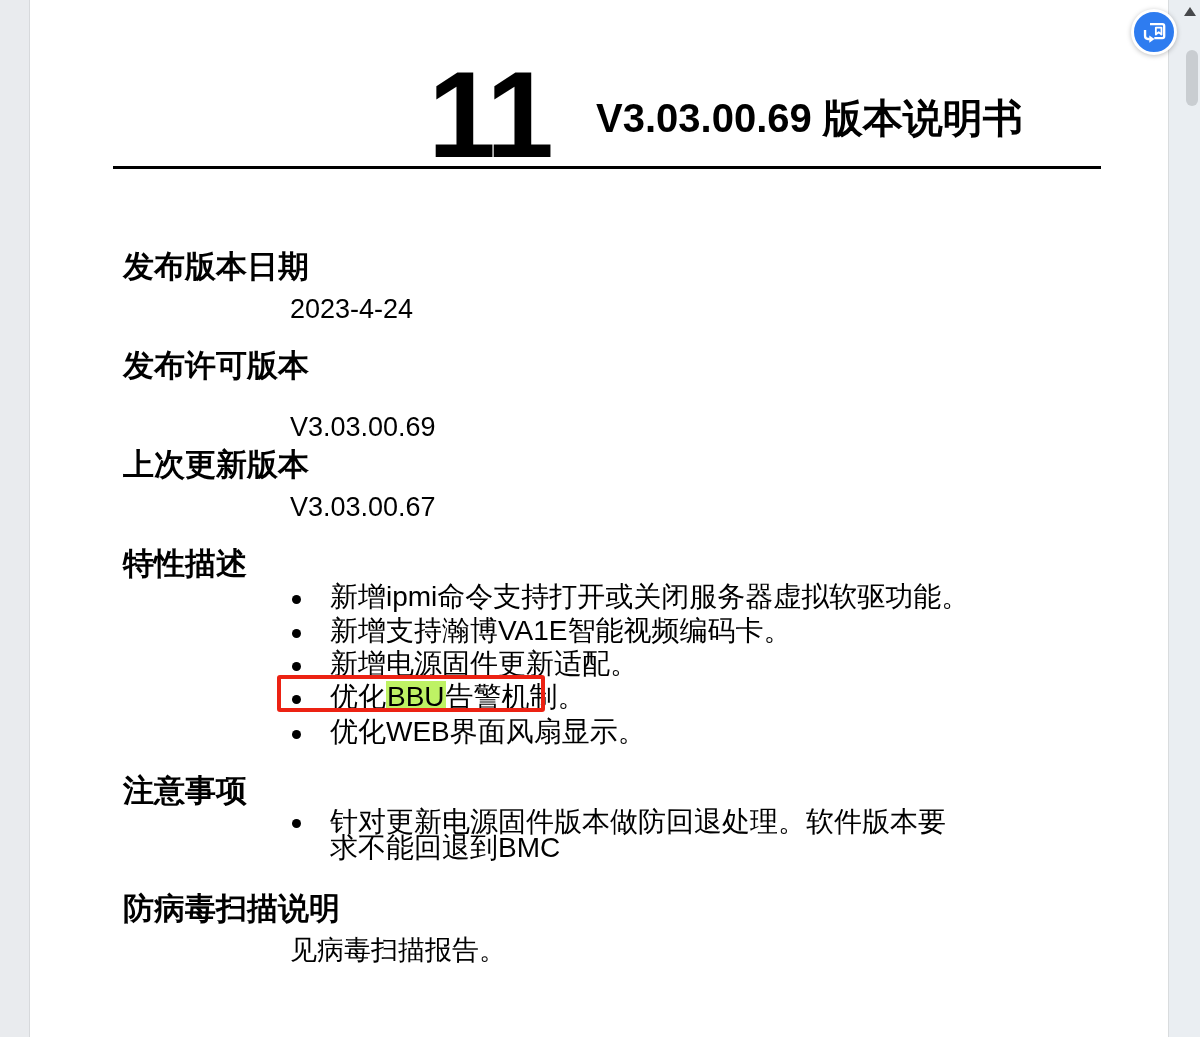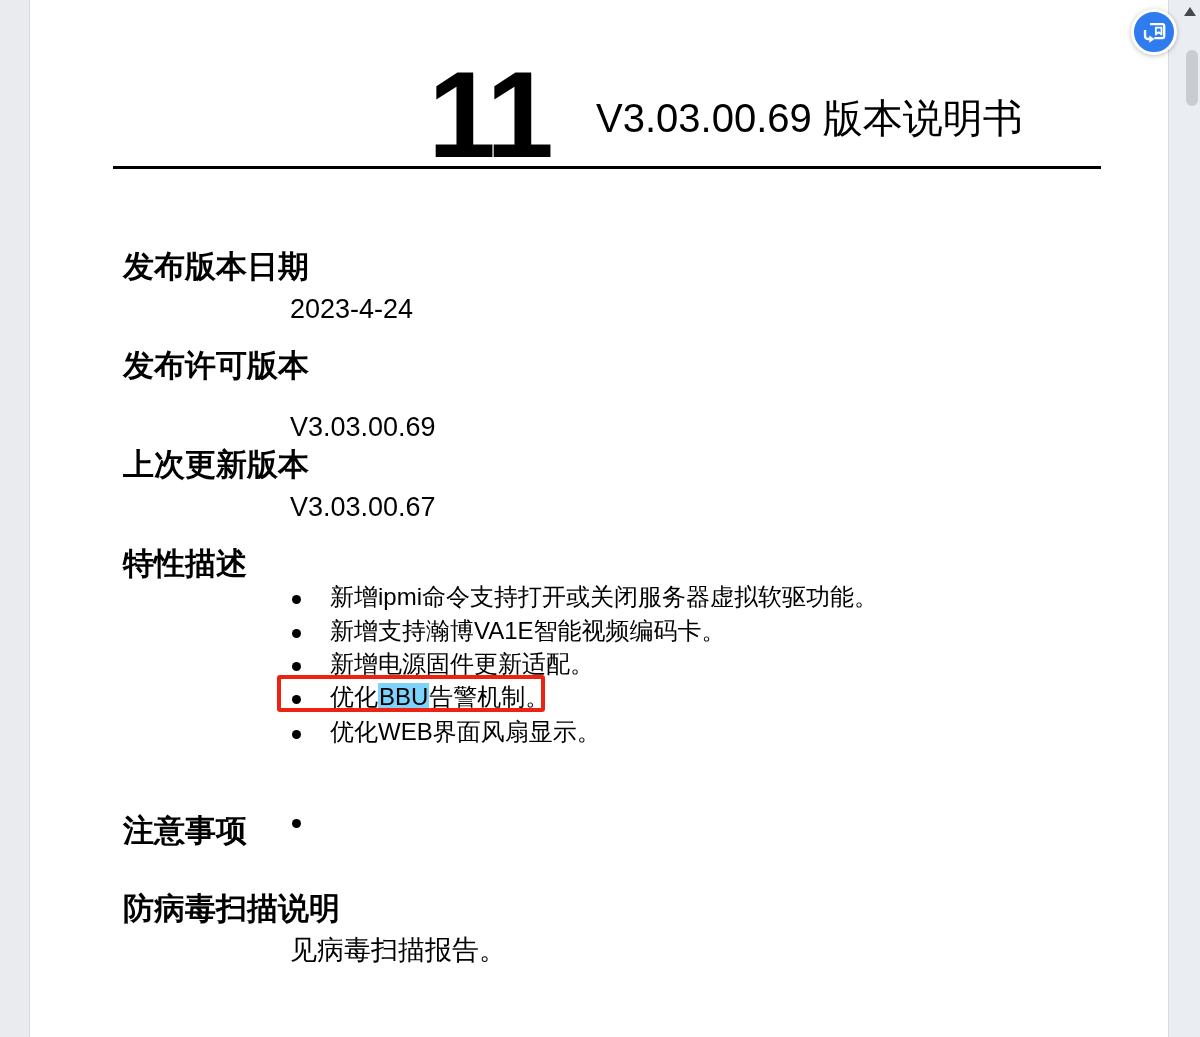--- a/index.html
+++ b/index.html
@@ -51,21 +51,21 @@
 
   
   .chapter-num {
     left: 428px; top: 18px;
     font-size: 122px; font-weight: 800; line-height: 1;
     letter-spacing: -3px;
     margin-top: 36px;
   }
   .doc-title {
     left: 596px; top: 95px;
-    font-size: 40px; font-weight: 400; line-height: 1.15;
+    font-size: 40px; font-weight: 700; line-height: 1.15;
     white-space: nowrap;
   }
   .title-rule {
     left: 113px; top: 166px; width: 988px; height: 3px;
     background: #000;
   }
 
   .h1 {
     left: 123px;
     font-size: 31px; font-weight: 700; line-height: 1.2;
@@ -76,26 +76,26 @@
     font-size: 27px; line-height: 1.3;
     white-space: nowrap;
   }
 
   .bullet-dot {
     width: 9px; height: 9px; border-radius: 50%;
     background: #000;
   }
   .bullet-text {
     left: 330px;
-    font-size: 24px; line-height: 26px;
+    font-size: 28px; line-height: 26px;
   }
   .nowrap { white-space: nowrap; }
 
   .hl-bbu {
-    background: #7dd3fc;
+    background: #bef264;
     padding: 0 1px;
   }
   .red-annotation-box {
     left: 277px; top: 675px; width: 268px; height: 37px;
     border: 4px solid #ec2213;
     border-radius: 3px;
   }
 </style>
 </head>
 <body>
@@ -140,20 +140,20 @@
 <div class="abs bullet-dot" style="left:292px; top:662px;"></div>
 <div class="abs bullet-text nowrap" style="top:651px;">新增电源固件更新适配。</div>
 
 <div class="abs bullet-dot" style="left:292px; top:695px;"></div>
 <div class="abs bullet-text nowrap" style="top:684px;"><span>优化</span><span class="hl-bbu">BBU</span><span>告警机制。</span></div>
 <div class="abs red-annotation-box"></div>
 
 <div class="abs bullet-dot" style="left:292px; top:730px;"></div>
 <div class="abs bullet-text nowrap" style="top:719px;">优化WEB界面风扇显示。</div>
 
-<div class="abs h1" style="top:772px;margin-top:40px;">注意事项</div>
+<div class="abs h1" style="top:772px;">注意事项</div>
 <div class="abs bullet-dot" style="left:292px; top:819px;"></div>
 <div class="abs bullet-text" style="top:809px; width:640px;">
-  <br>
+  <span>针对更新电源固件版本做防回退处理。软件版本要求不能回退到BMC</span><br>
 </div>
 
 <div class="abs h1" style="top:890px;">防病毒扫描说明</div>
 <div class="abs body-val" style="top:933px;">见病毒扫描报告。</div>
 
 </body></html>

